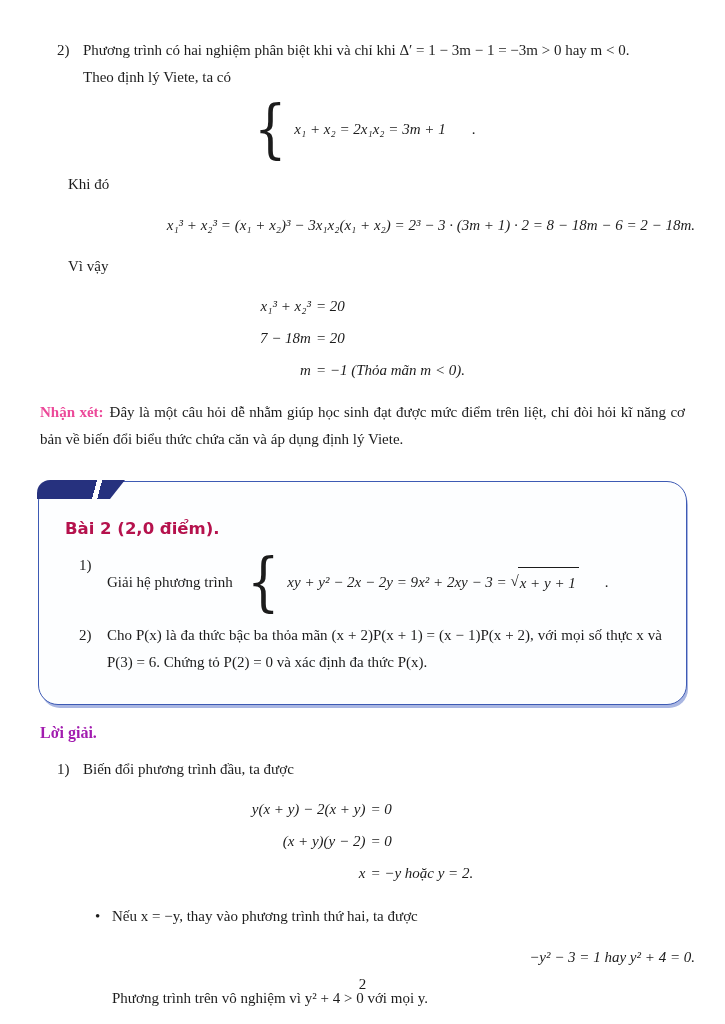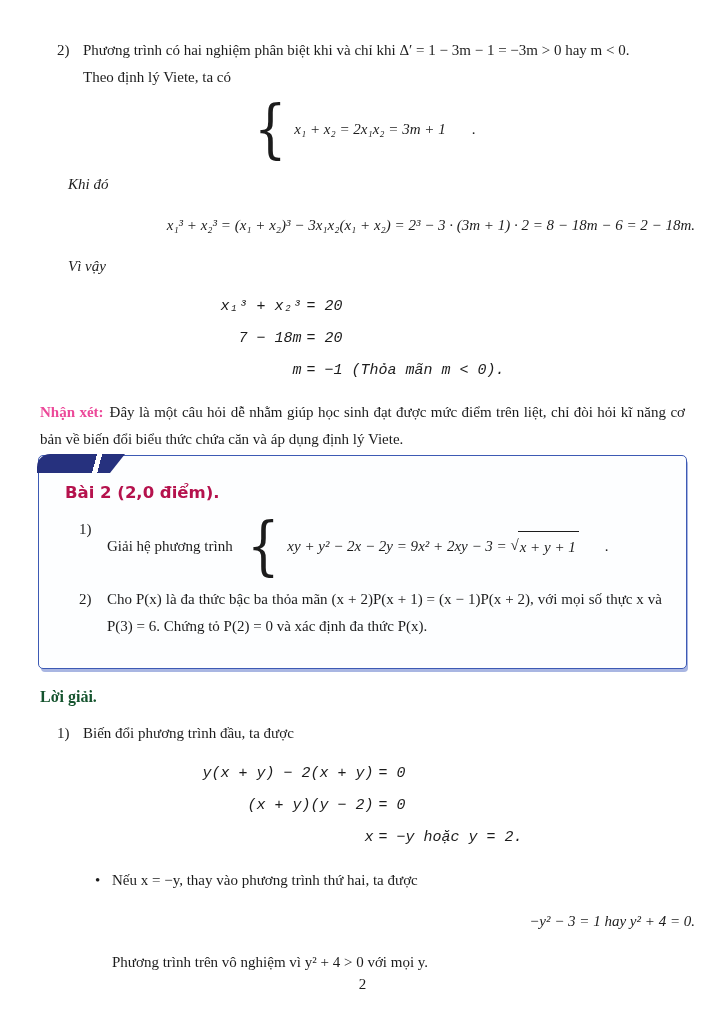--- a/index.html
+++ b/index.html
@@ -13,31 +13,31 @@
     color:#1c1c1c;
     overflow:hidden;
     box-sizing:border-box;
     padding-top:37px;
   }
   
   .item-row{display:flex;align-items:flex-start;}
   .item-label{flex:0 0 26px;text-align:left;}
   .item-body{flex:1;min-width:0;}
   .just{text-align:justify;}
-  .cont-label{margin:12px 0 0 68px;font-style:italic;}
+  .cont-label{margin:12px 0 0 68px;}
   .plain-par{margin:8px 0 0 68px;}
 
   
   .display-center{
     text-align:right;
     margin:14px 30px 14px 30px;
     font-style:italic;
   }
   .align-block{display:table;margin:10px auto 6px auto;border-collapse:collapse;}
-  .align-row{display:table-row;font-family:Liberation Mono, monospace;}
+  .align-row{display:table-row;}
   .align-lhs{display:table-cell;text-align:right;font-style:italic;padding:2.5px 0;}
   .align-rhs{display:table-cell;text-align:left;font-style:italic;padding:2.5px 0 2.5px 5px;white-space:nowrap;}
 
   
   .cases-wrap{display:flex;justify-content:center;align-items:center;margin:8px 0 6px 0;}
   .cases-wrap.inline{margin:0;justify-content:flex-start;}
   .cases-brace{
     font-family:"DejaVu Serif",serif;
     font-size:64px;font-weight:400;line-height:60px;
     transform:scaleX(.8);
@@ -53,26 +53,26 @@
   .sqrt-sym{font-style:normal;margin-right:-1px;transform:translateY(-1px);}
   .sqrt-arg{border-top:1.2px solid #1c1c1c;padding:0 3px 0 2px;font-style:italic;}
 
   
   .remark{margin:13px 40px 0 40px;text-align:justify;}
   .remark-label{font-weight:bold;color:#ec4899;margin-right:6px;}
 
   
   .problem-box{
     position:relative;
-    margin:2px 38px 0 38px;
+    margin:28px 38px 0 38px;
     border:1.6px solid #3d5ab4;
-    border-radius:5px;
+    border-radius:20px;
     background:#fdfeff;
     box-shadow:2px 4px 0 -1px #a9b6e2;
-    padding:26px 24px 18px 22px;
+    padding:36px 24px 18px 22px;
     box-sizing:border-box;
   }
   .box-flap{
     position:absolute;top:-2px;left:-2px;
     width:88px;height:19px;
     background:linear-gradient(105deg,#26317e 0px,#26317e 58px,#ffffff 58px,#ffffff 63px,#26317e 63px,#26317e 100%);
     border-top-left-radius:13px;
     clip-path:polygon(0 0,100% 0,calc(100% - 15px) 100%,0 100%);
   }
   .box-title{
@@ -83,21 +83,21 @@
   }
   .box-item{margin:6px 0 10px 18px;}
   .box-item .item-label{flex:0 0 28px;}
   .inline-math-row{display:flex;align-items:center;flex-wrap:nowrap;}
   .inline-lead{margin-right:10px;white-space:nowrap;}
 
   
   .solution-heading{
     margin:14px 0 0 40px;
     font-weight:bold;font-size:16px;
-    color:#14532d;
+    color:#a21caf;
   }
   .sol-item{margin:10px 0 0 57px;}
   .bullet-row{display:flex;margin:14px 0 0 95px;}
   .bullet-marker{flex:0 0 17px;font-style:normal;}
   .bullet-note{margin:10px 0 0 112px;}
 
   
   .page-footer{
     position:absolute;left:0;bottom:26px;width:100%;
     text-align:center;

